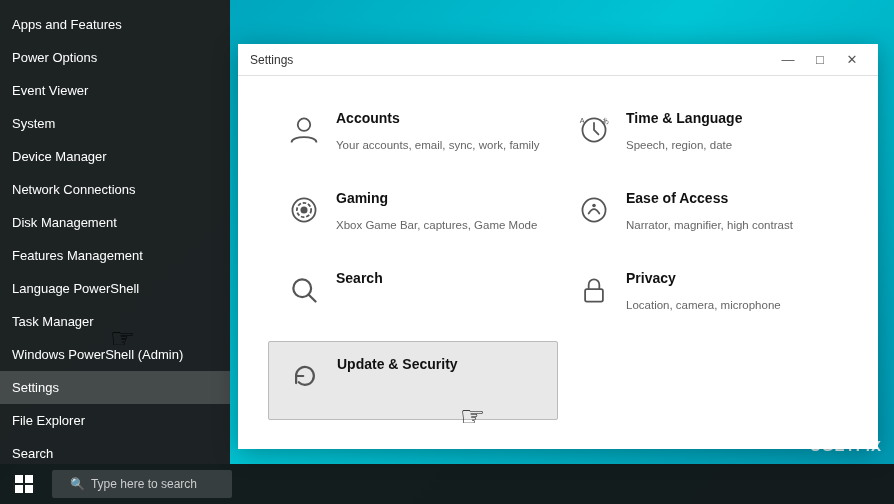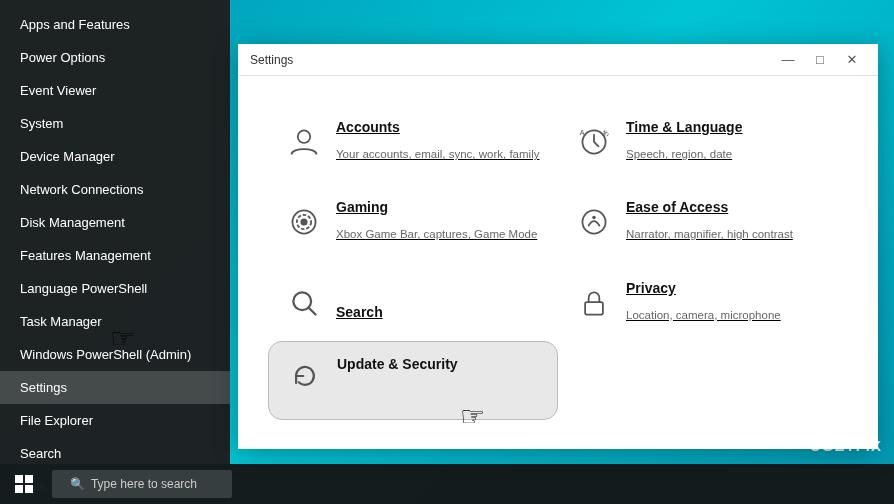--- a/index.html
+++ b/index.html
@@ -28,21 +28,21 @@
       bottom: 40px;
       width: 230px;
       background: rgba(30, 30, 30, 0.97);
       z-index: 10;
       display: flex;
       flex-direction: column;
       padding-top: 8px;
     }
 
     .menu-item {
-      padding: 9px 20px;
+      padding: 9px 12px;
       color: #fff;
       font-size: 13px;
       cursor: pointer;
       white-space: nowrap;
       display: flex;
       align-items: center;
       justify-content: space-between;
     }
     .menu-item:hover, .menu-item.active {
       background: rgba(255,255,255,0.12);
@@ -153,25 +153,24 @@
       padding: 20px 30px;
       display: grid;
       grid-template-columns: 1fr 1fr;
       grid-template-rows: repeat(5, auto);
       gap: 0;
       overflow: hidden;
     }
 
     .settings-item {
       display: flex;
-      align-items: flex-end;
+      align-items: flex-start;
       padding: 14px 16px;
       cursor: pointer;
       border-radius: 4px;
-      text-decoration: underline;
     }
 
     .settings-icon {
       width: 40px;
       height: 40px;
       flex-shrink: 0;
       display: flex;
       align-items: center;
       justify-content: center;
       margin-right: 12px;
@@ -204,21 +203,21 @@
 
     
     .update-security-row {
       grid-column: 1 / 2;
       display: flex;
       align-items: flex-start;
       padding: 14px 16px;
       cursor: pointer;
       background: #e8e8e8;
       border: 1.5px solid #bbb;
-      border-radius: 14px;
+      border-radius: 2px;
       margin-top: 4px;
     }
   </style>
 </head>
 <body>
 
 <div class="desktop-bg"></div>
 
 <div class="watermark">
   <span>UGETFIX</span>

